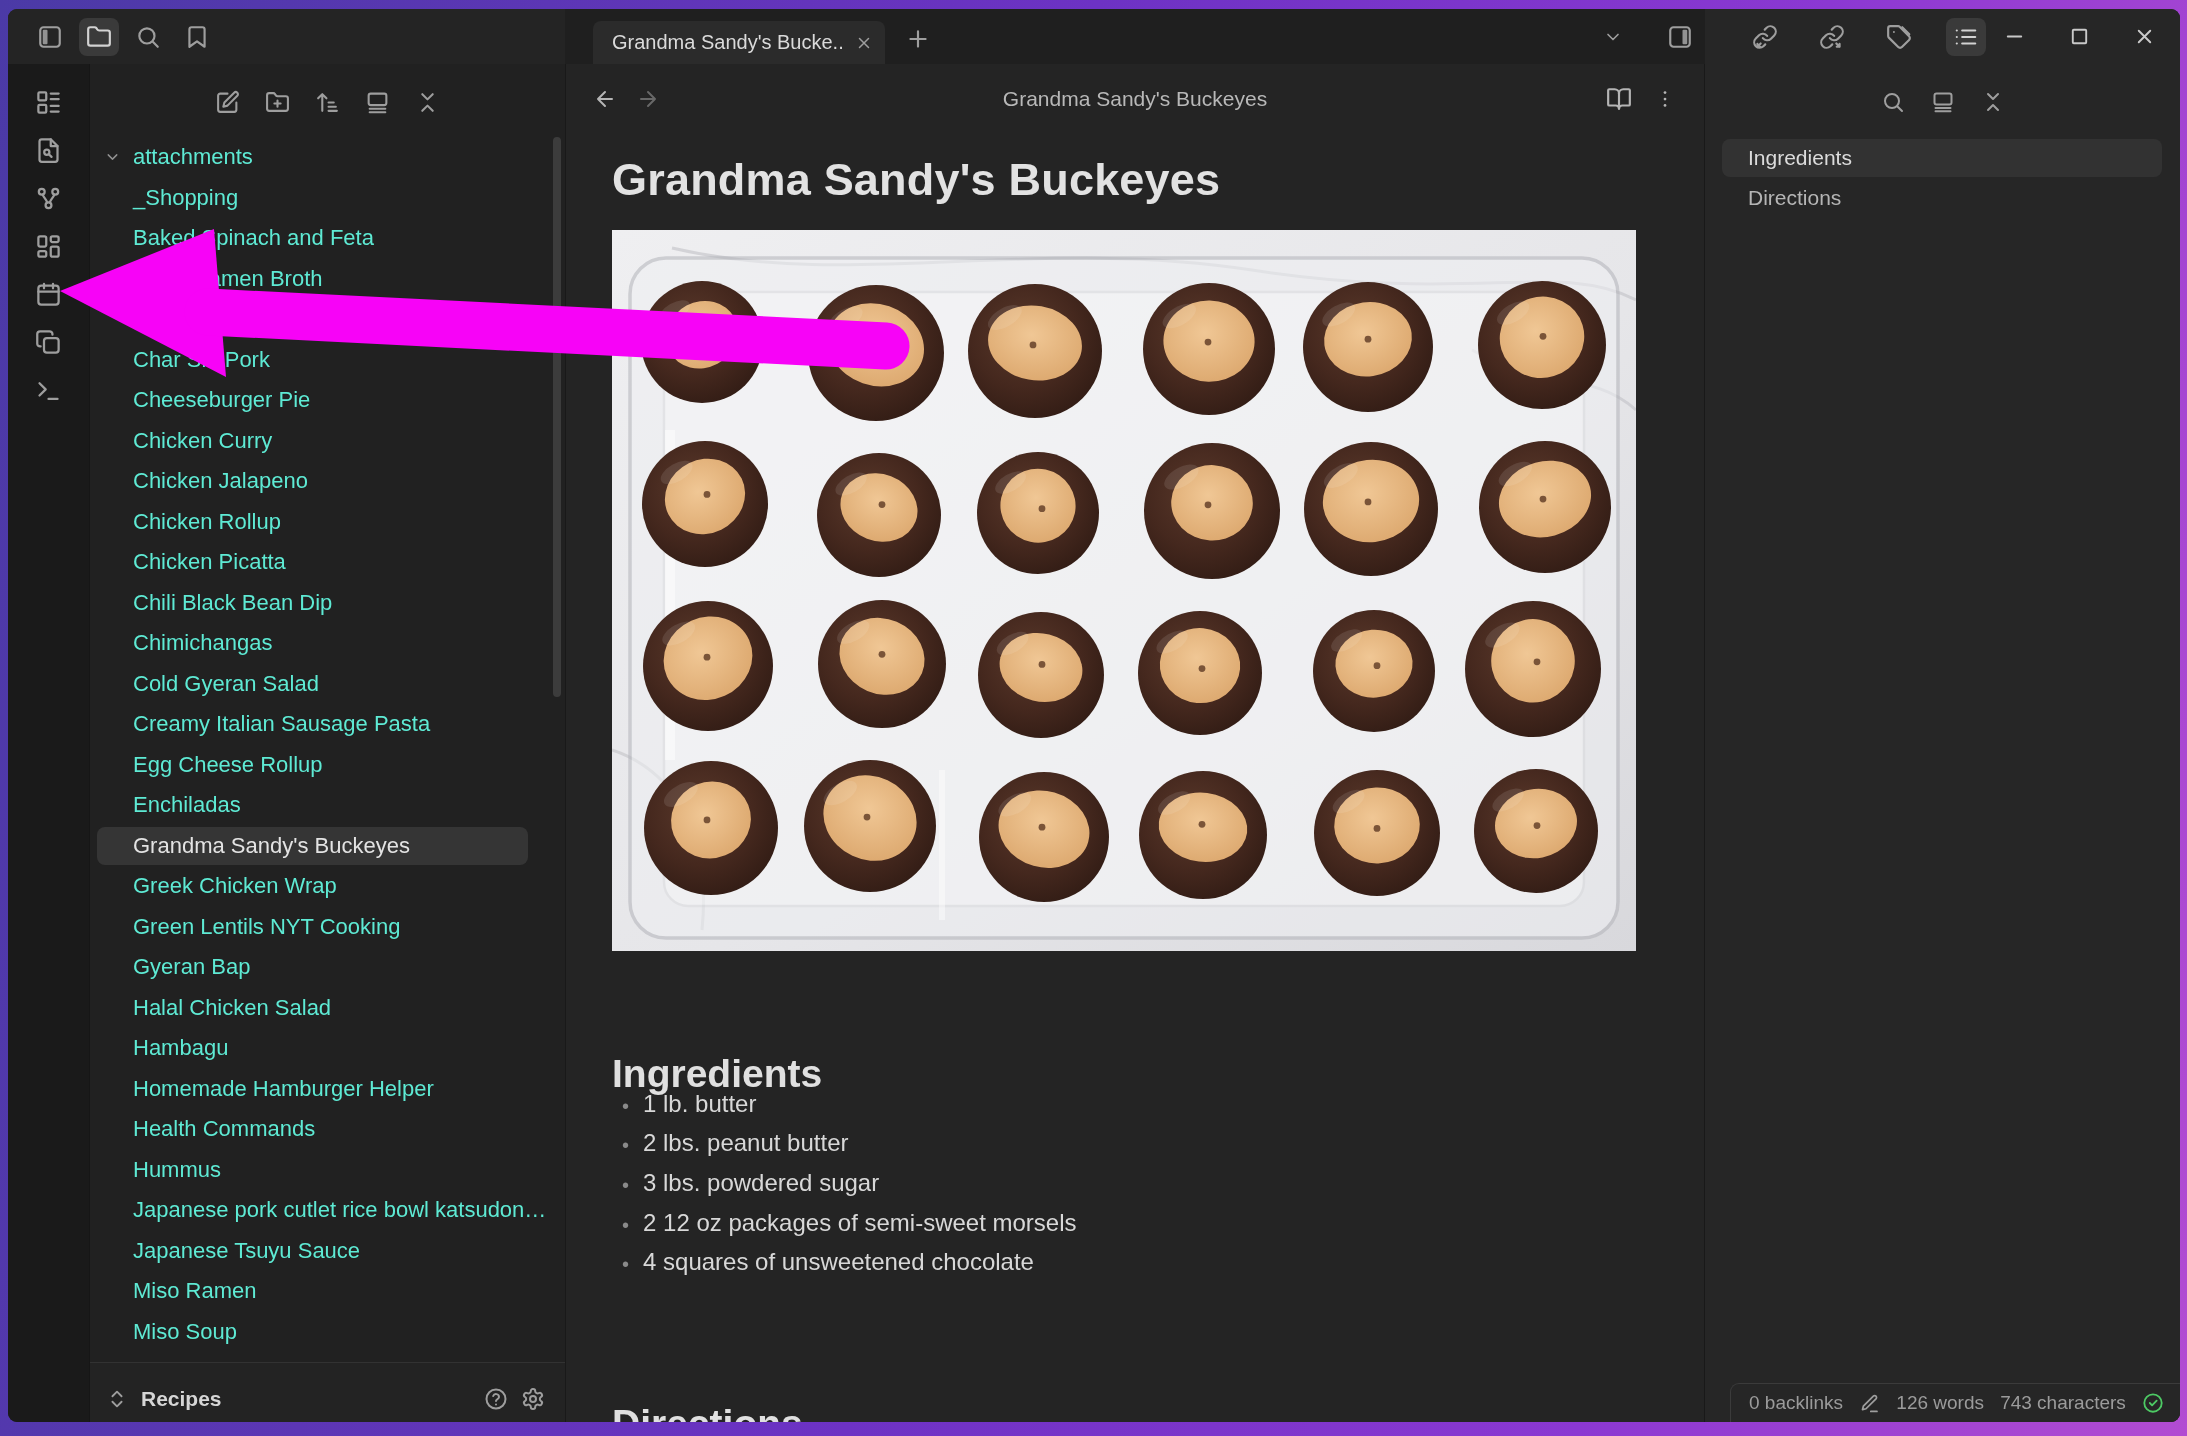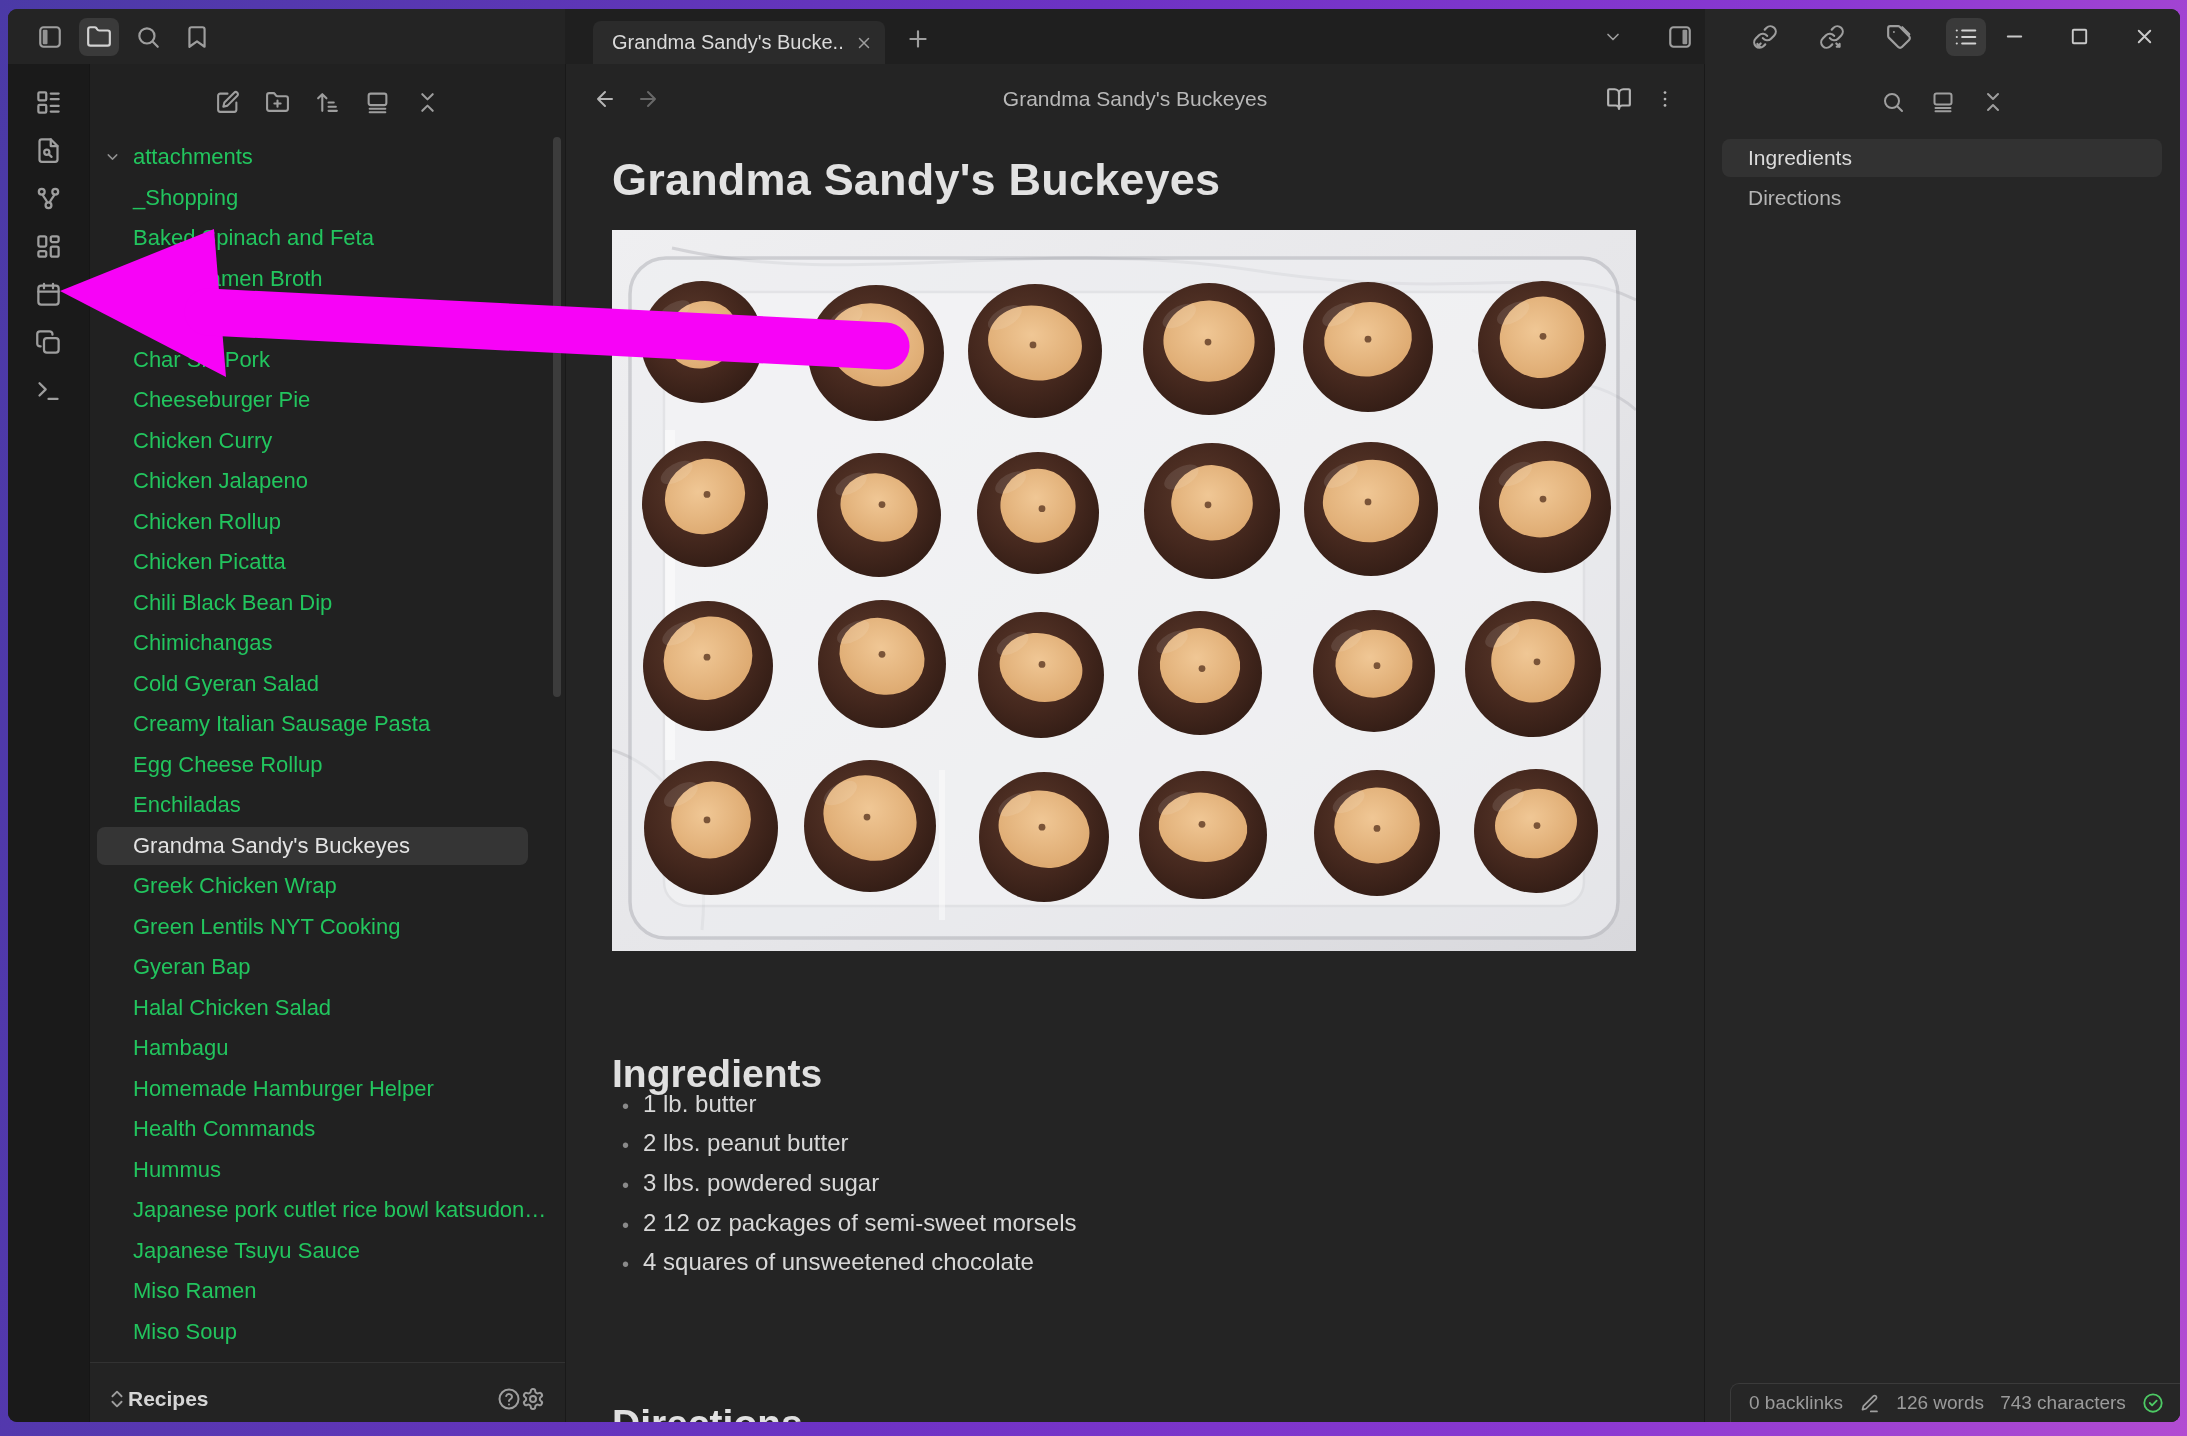--- a/index.html
+++ b/index.html
@@ -24,28 +24,28 @@
   .tab-label{flex:1;font-size:20px;color:#dadada;white-space:nowrap;overflow:hidden}
   .win-ctl{display:flex;align-items:center;gap:42px;position:absolute;right:24px;top:0;height:55px}
   
   .ribbon{left:0;top:55px;width:82px;height:1358px;background:#1a1a1a;border-right:1px solid #161616;
     display:flex;flex-direction:column;align-items:center;padding-top:25px;gap:21px}
   
   .filepane{left:82px;top:55px;width:475px;height:1298px;background:#212121;overflow:hidden}
   .fe-header{display:flex;justify-content:center;align-items:center;gap:25px;padding-top:26px}
   .file-list{position:absolute;left:0;top:73px;width:475px}
   .frow{position:relative;height:40.5px;display:flex;align-items:center;padding-left:43px;
-    font-size:22px;color:#22c55e;white-space:nowrap;cursor:default}
+    font-size:22px;color:#5eead4;white-space:nowrap;cursor:default}
   .frow .chev{position:absolute;left:14px;top:50%;transform:translateY(-50%);color:#8f8f8f}
   .frow.selected::before{content:"";position:absolute;left:7px;right:37px;top:1px;bottom:1px;background:#353535;border-radius:8px;z-index:-1}
   .frow.selected{color:#e3e3e3;z-index:0}
   .fe-scrollbar{left:545px;top:128px;width:8px;height:560px;background:#3c3c3c;border-radius:4px}
   
   .vaultbar{left:82px;top:1353px;width:475px;height:72px;background:#232323;border-top:1px solid #323232;
-    display:flex;align-items:center;padding:0 20px 0 16px;}
+    display:flex;align-items:center;padding:0 20px 0 16px;gap:13px}
   .vault-name{font-size:21px;font-weight:700;color:#d6d6d6;flex:1}
   
   .editor{left:557px;top:55px;width:1140px;height:1358px;background:#242424;border-left:1px solid #191919;border-right:1px solid #191919;overflow:hidden}
   .vh{position:absolute;left:0;top:0;width:100%;height:70px}
   .vh-title{position:absolute;left:0;right:0;top:0;height:70px;display:flex;align-items:center;justify-content:center;
     font-size:21px;color:#b8b8b8}
   .h1{position:absolute;left:46px;top:90px;font-size:45px;font-weight:700;color:#e2e2e2;letter-spacing:.2px}
   .photo{position:absolute;left:46px;top:166px;width:1024px;height:721px}
   .h2{position:absolute;left:46px;font-size:39px;font-weight:700;color:#e0e0e0}
   .ing-list{position:absolute;left:46px;top:1014px;width:1024px}

